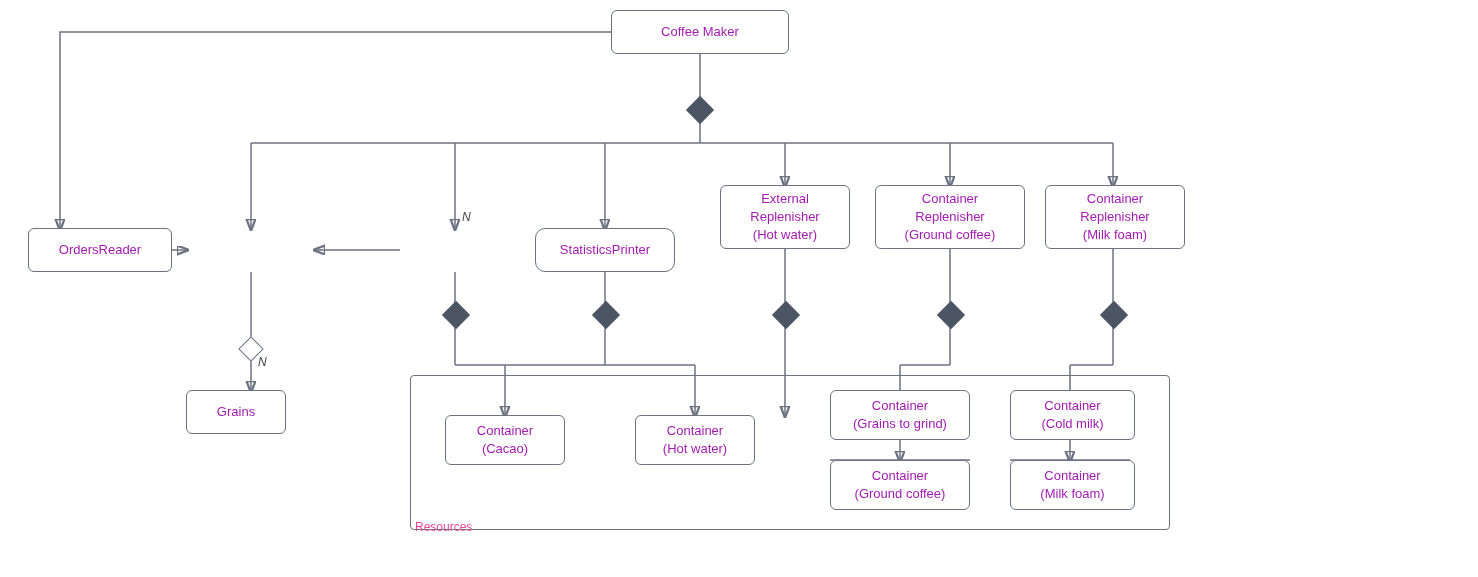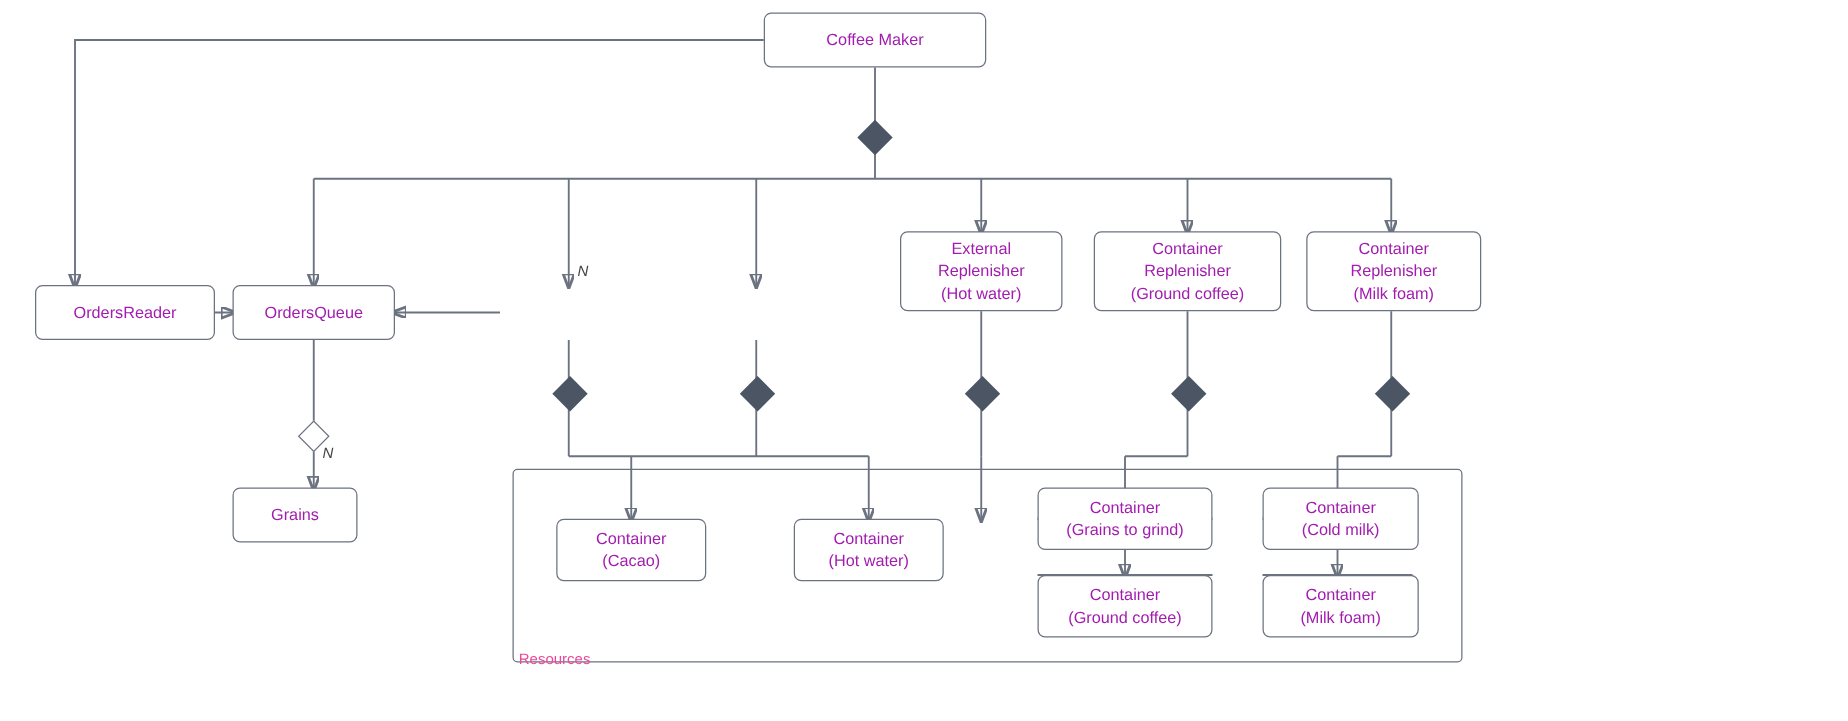--- a/index.html
+++ b/index.html
@@ -167,35 +167,35 @@
   <div class="diamond" style="left:690px; top:100px;"></div>
 
   <div class="node" style="left:611px; top:10px; width:178px; height:44px;">
     <span>Coffee Maker</span>
   </div>
 
   <div class="node" style="left:28px; top:228px; width:144px; height:44px;">
     <span>OrdersReader</span>
   </div>
 
-  <div class="node" style="left:186px; top:228px; width:130px; height:44px;">
-    <span>OrdersQueue</span>
-  </div>
 
   <div class="diamond-open" style="left:242px; top:340px;"></div>
 
   <div class="label-n" style="left:258px; top:355px;">N</div>
 
   <div class="node" style="left:186px; top:390px; width:100px; height:44px;">
     <span>Grains</span>
   </div>
 
 
   <div class="diamond" style="left:446px; top:305px;"></div>
 
+  <div class="node rounded" style="left:535px; top:228px; width:140px; height:44px;">
+    <span>StatisticsPrinter</span>
+  </div>
 
   <div class="diamond" style="left:596px; top:305px;"></div>
 
   <div class="node" style="left:720px; top:185px; width:130px; height:64px; white-space:pre-line;">
     <span>External
 Replenisher
 (Hot water)</span>
   </div>
 
   <div class="diamond" style="left:776px; top:305px;"></div>

